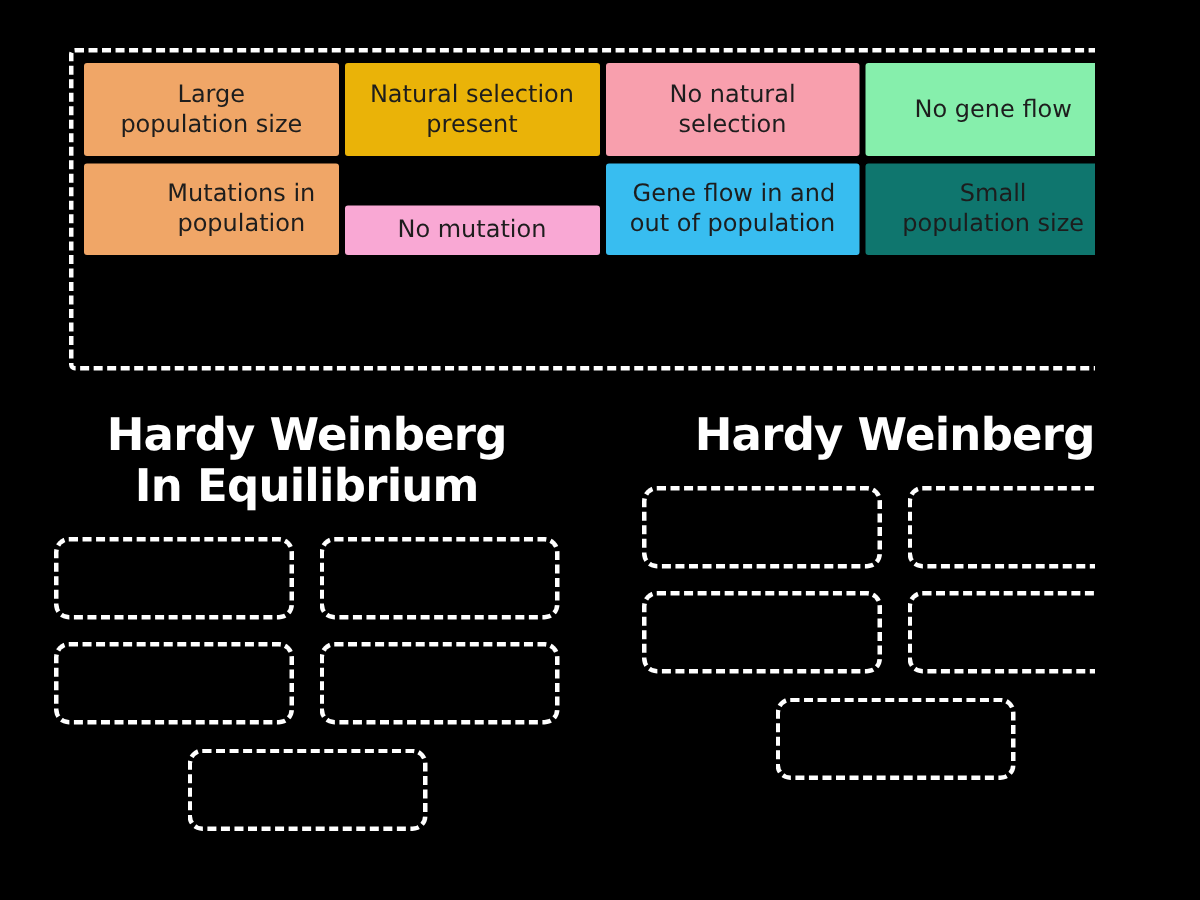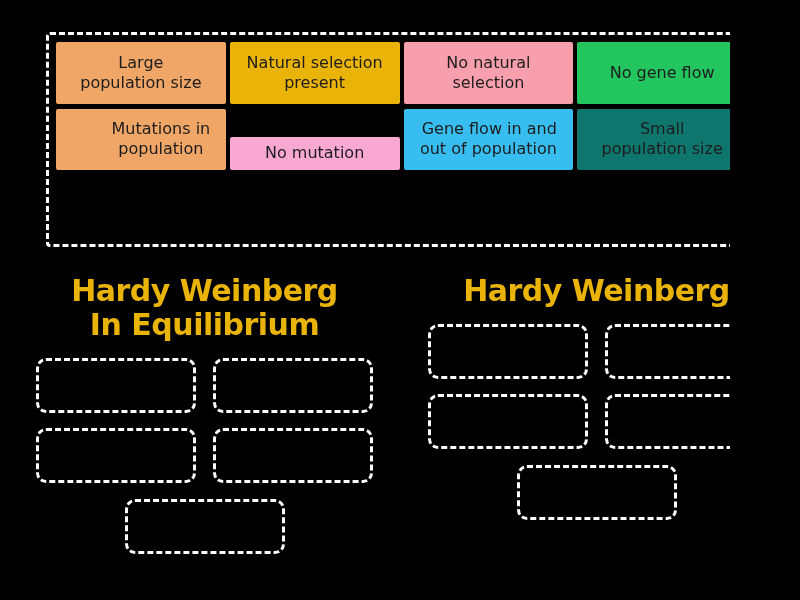--- a/index.html
+++ b/index.html
@@ -49,21 +49,21 @@
   
   .group {
     position: absolute;
     top: 274px;
     width: 337px;
   }
   .group-left  { left: 36px; }
   .group-right { left: 428px; }
   .group-title {
     margin: 0 0 16px 0;
-    color: #eab308;
+    color: #ffffff;
     font-size: 30px;
     font-weight: bold;
     line-height: 1.13;
     text-align: center;
     letter-spacing: -0.5px;
   }
   .slots {
     display: grid;
     grid-template-columns: 160px 160px;
     justify-content: space-between;
@@ -87,21 +87,21 @@
 
 <div class="stage">
 
   <div class="bank">
     <div class="tile" style="background: rgb(240, 166, 103);">Large
 population size</div>
     <div class="tile" style="background: #eab308;">Natural selection
 present</div>
     <div class="tile" style="background: rgb(248, 159, 173);">No natural
 selection</div>
-    <div class="tile" style="background: #22c55e;">No gene flow</div>
+    <div class="tile" style="background: #86efac;">No gene flow</div>
     <div class="tile" style="background: rgb(240, 166, 103); padding-left: 44px;">Mutations in
 population</div>
     <div class="tile" style="background: #f9a8d4; margin-top: 28px;">No mutation</div>
     <div class="tile" style="background: rgb(56, 189, 240); text-align: right;">Gene flow in and
 out of population</div>
     <div class="tile" style="background: #0f766e;">Small
 population size</div>
   </div>
 
   <section class="group group-left">

